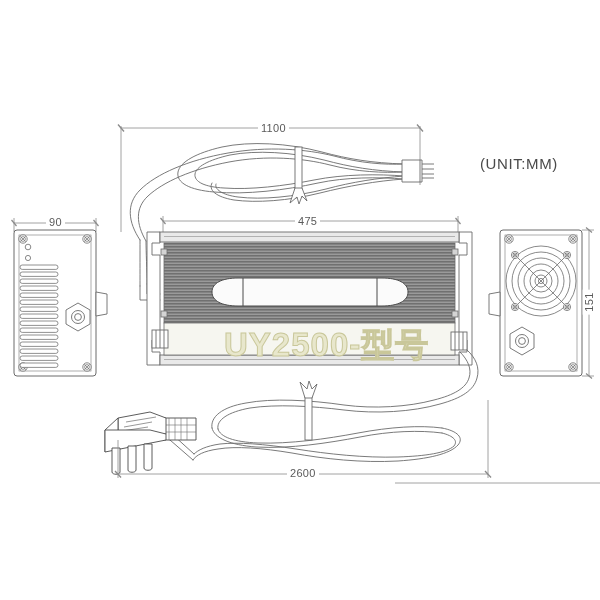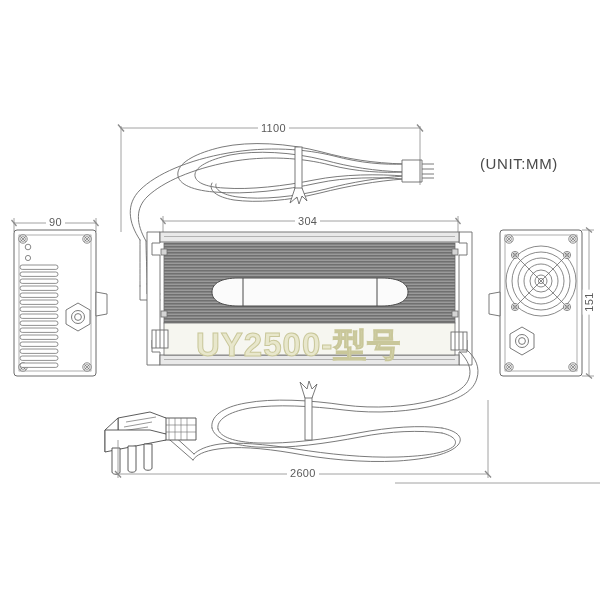--- a/index.html
+++ b/index.html
@@ -48,20 +48,21 @@
   .brand-text {
     position: absolute;
     font-family: "Liberation Sans", sans-serif;
     font-size: 33px;
     font-weight: 700;
     letter-spacing: 1px;
     color: #e8e7cc;
     -webkit-text-stroke: 1px #c9c79a;
     white-space: nowrap;
     line-height: 1;
+    margin-left: 28px;
   }
 </style>
 </head>
 <body>
 
 <div id="canvas">
 
   <svg id="drawing" viewBox="0 0 600 600">
     <defs>
       <pattern id="finPattern" width="6" height="3" patternUnits="userSpaceOnUse">
@@ -384,21 +385,21 @@
         <line x1="586" y1="227.5" x2="592" y2="232.5" stroke-width="1.2"></line>
         <line x1="586" y1="373.5" x2="592" y2="378.5" stroke-width="1.2"></line>
       </g>
     </g>
 
     <line x1="395" y1="483" x2="600" y2="483" stroke="#8a8a8a" stroke-width="0.8"></line>
   </svg>
 
   <div class="dim-text" style="left:258px; top:122px;">1100</div>
 
-  <div class="dim-text" style="left:295px; top:215px;">304</div>
+  <div class="dim-text" style="left:295px; top:215px;">475</div>
 
   <div class="dim-text" style="left:46px; top:216px;">90</div>
 
   <div class="dim-text vert-dim" style="left:576px; top:296px;">151</div>
 
   <div class="dim-text" style="left:287px; top:467px;">2600</div>
 
   <div class="unit-text" style="left:438px; top:155px;margin-left:42px;">(UNIT:MM)</div>
 
   <div class="brand-text" style="left:196px; top:328px;">UY2500-型号</div>

